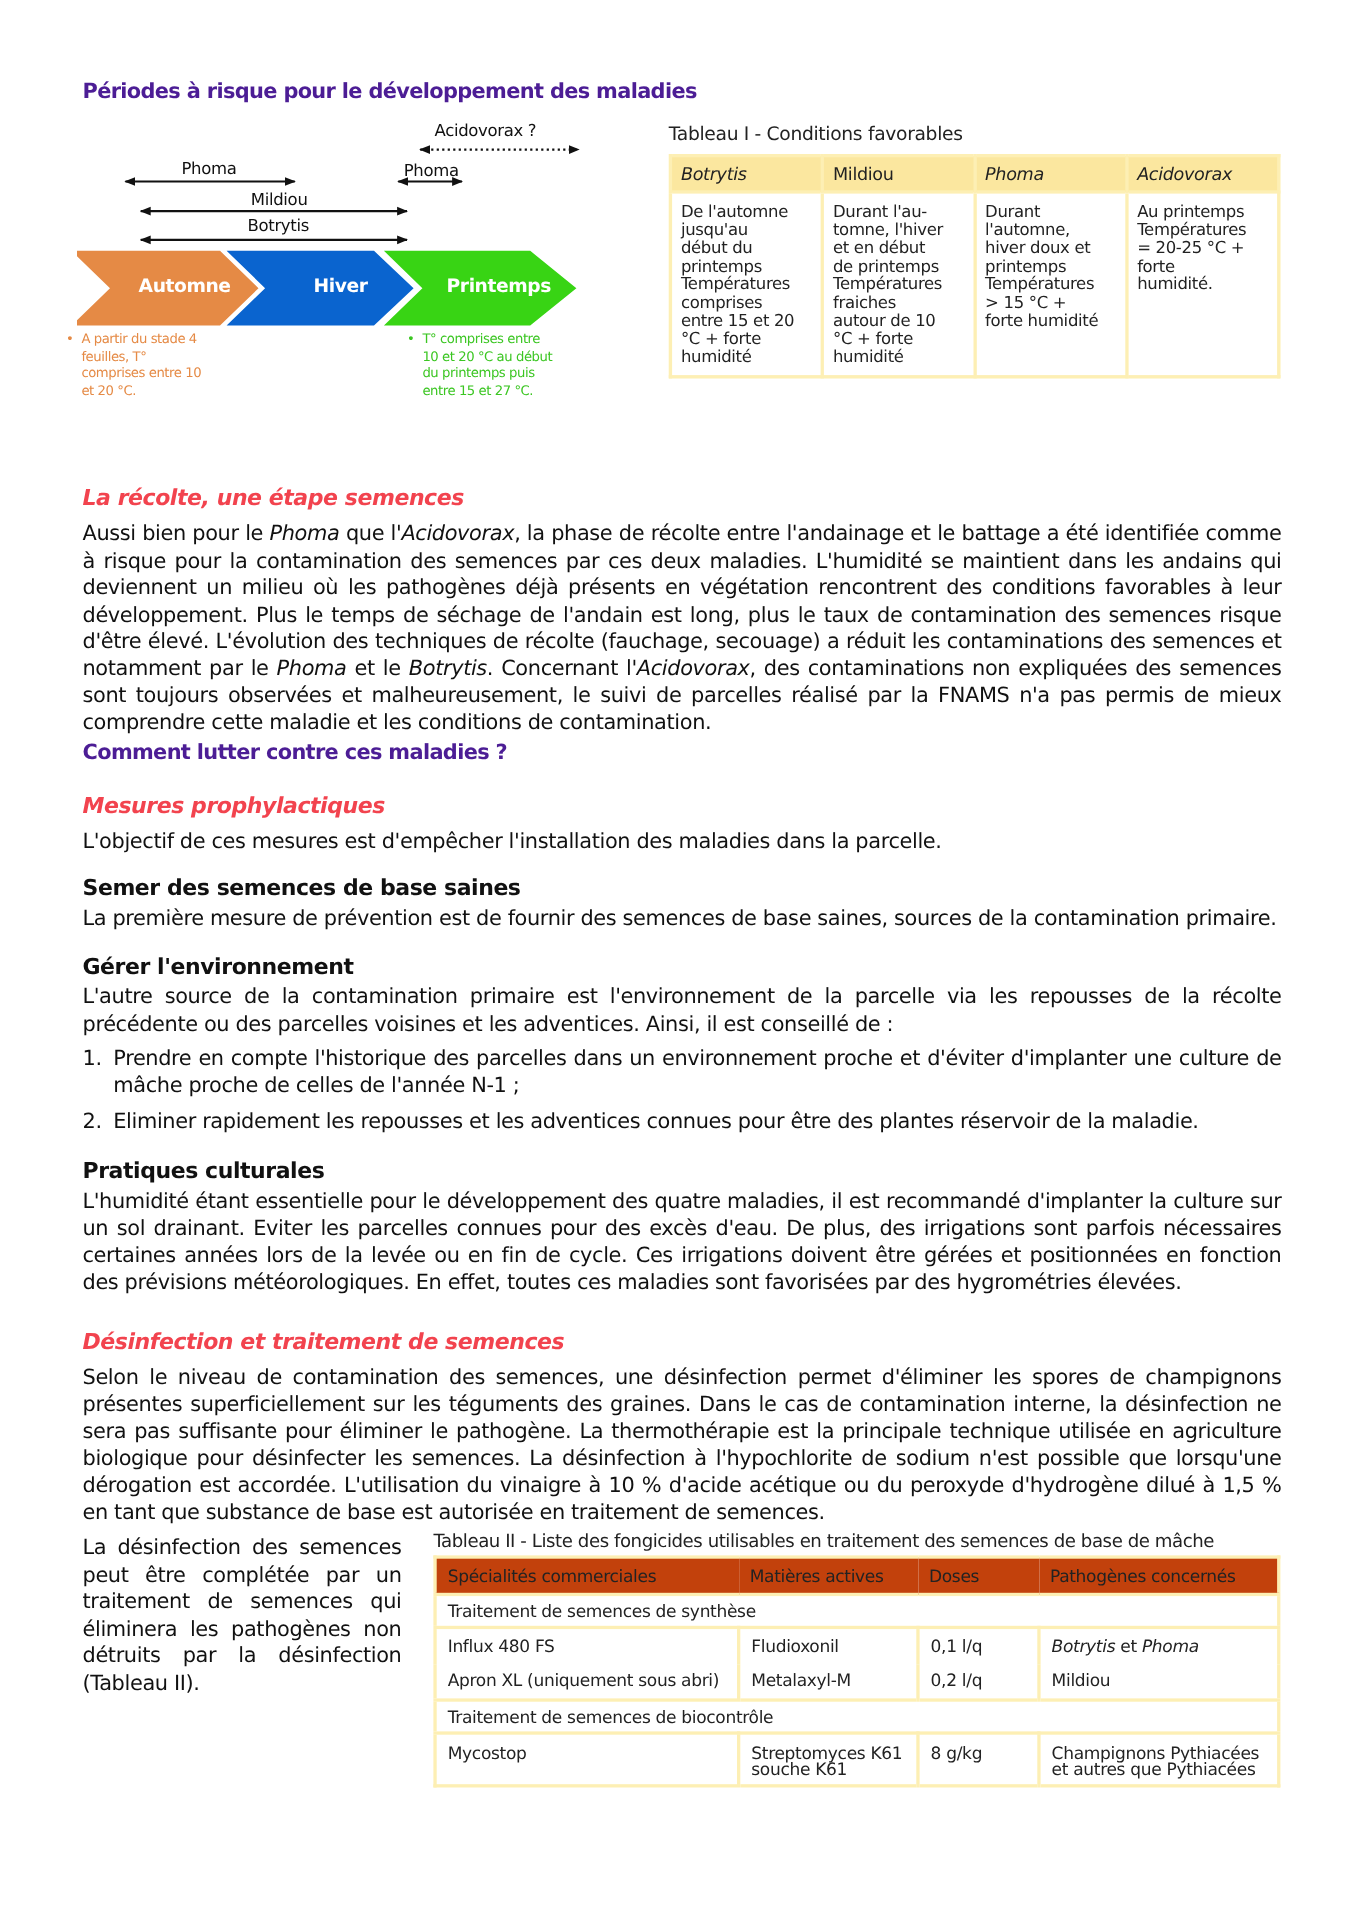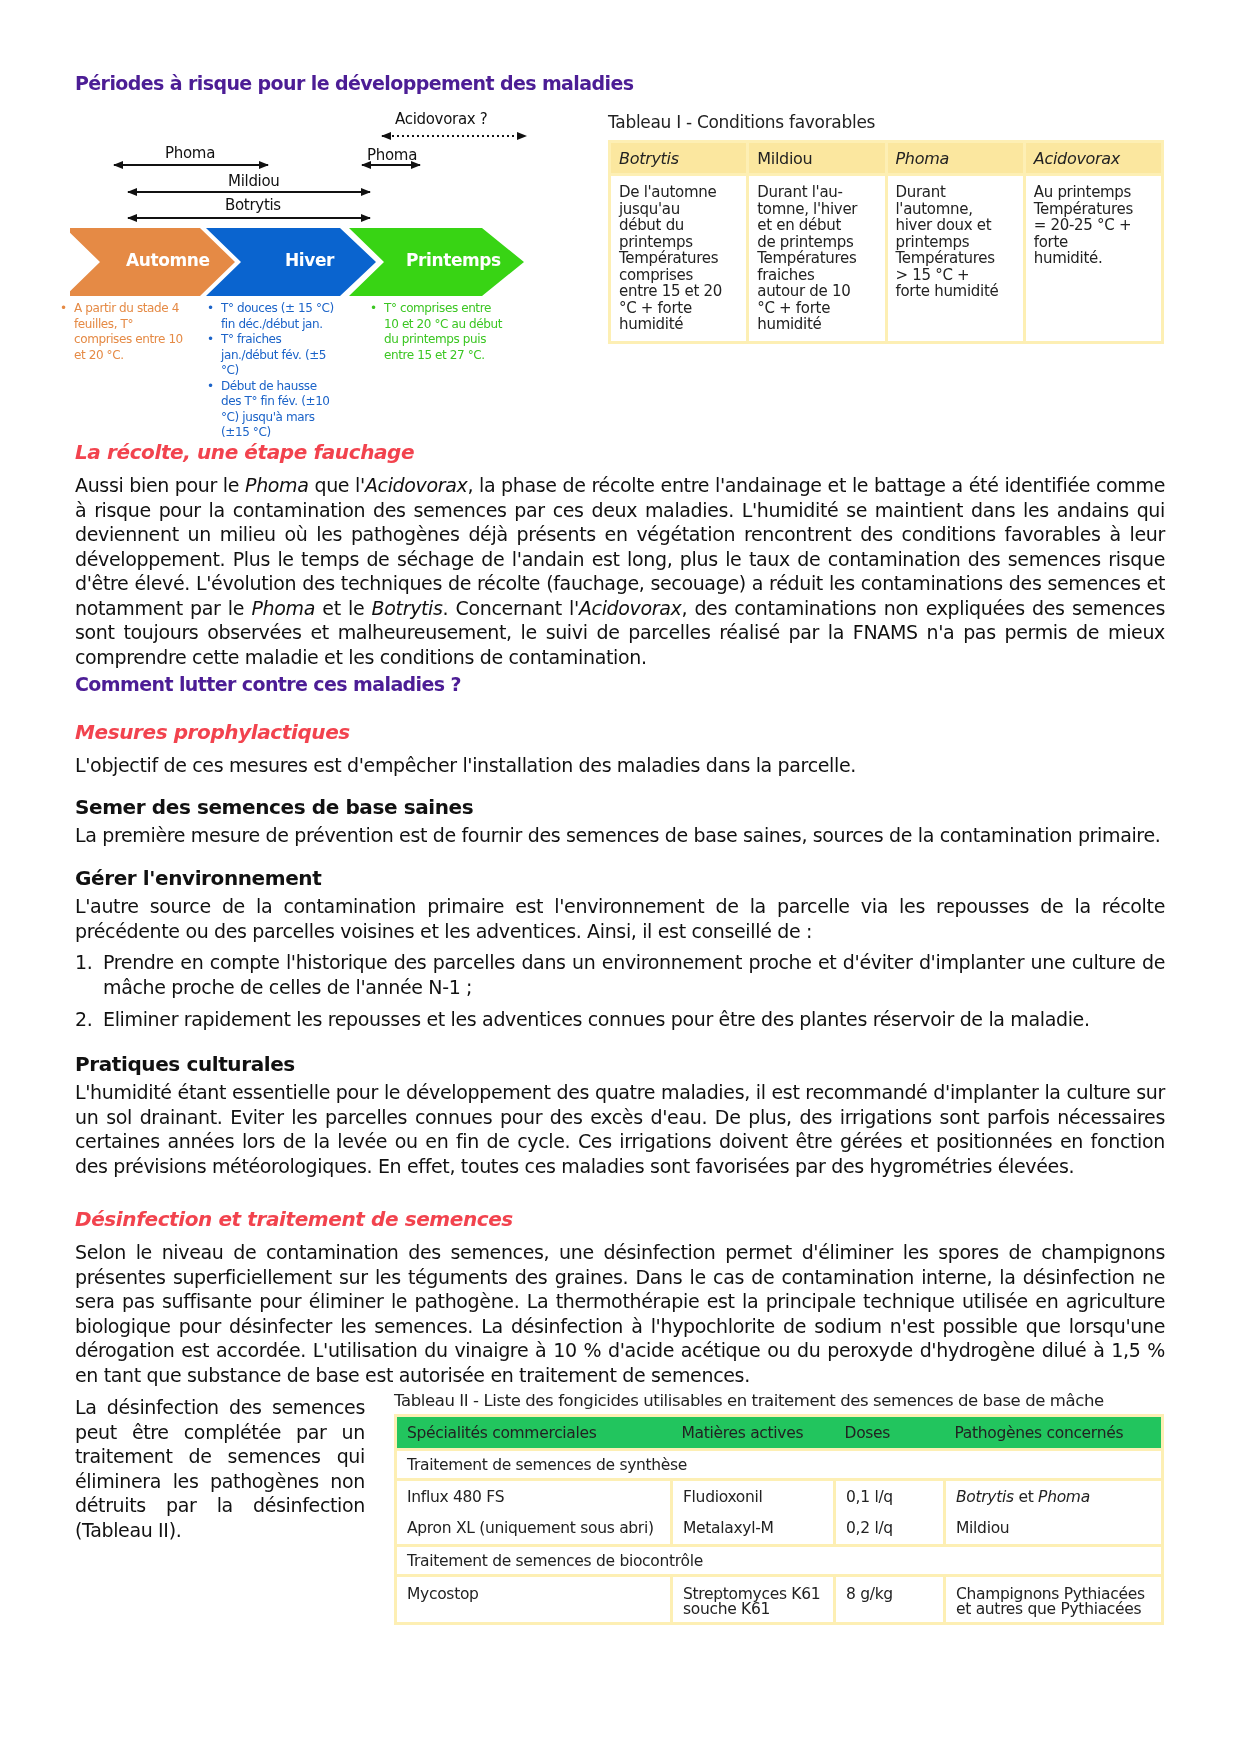--- a/index.html
+++ b/index.html
@@ -30,21 +30,21 @@
   
   #table1-caption { left: 608px; top: 112px; font-size: 17px; color: #222; letter-spacing: -0.3px; font-weight: 400; }
   #table1 { left: 608px; top: 140px; width: 556px; border-collapse: collapse; background: #fff8d8; border: 3px solid #fdefb4; }
   #table1 th { background: #fbe79f; font-weight: normal; font-style: italic; text-align: left; font-size: 16px; padding: 6px 8px 5px 8px; color: #222; letter-spacing: -0.3px; border-left: 3px solid #fdefb4; height: 33px; }
   #table1 th.normal { font-style: normal; }
   #table1 td { background: #fff; vertical-align: top; font-size: 15px; line-height: 16.5px; padding: 8px 24px 8px 8px; color: #222; border: 3px solid #fdefb4; letter-spacing: -0.3px; height: 148px; }
 
   
   #table2-caption { left: 394px; top: 1391px; font-size: 16.5px; color: #222; letter-spacing: -0.4px; }
   #table2 { left: 394px; top: 1414px; width: 770px; border-collapse: collapse; background: #fff; border: 3px solid #fdefb4; }
-  #table2 th { background: #22c55e; font-weight: normal; text-align: left; font-size: 15.5px; padding: 0 10px; height: 34px; color: #222; letter-spacing: -0.3px; }
+  #table2 th { background: #c2410c; font-weight: normal; text-align: left; font-size: 15.5px; padding: 0 10px; height: 34px; color: #222; letter-spacing: -0.3px; }
   #table2 td { font-size: 15.5px; padding: 0 10px; color: #222; border-left: 3px solid #fdefb4; letter-spacing: -0.3px; vertical-align: middle; }
   #table2 tr.group td { border-top: 3px solid #fdefb4; border-bottom: 3px solid #fdefb4; height: 30px; }
   #table2 tr.row td { height: 33px; }
   #table2 tr.row-last td { height: 48px; line-height: 15px; padding-top: 4px; vertical-align: top; padding-top: 10px; }
   #table2 td i { font-style: italic; }
 </style>
 </head>
 <body>
 
 <h2 class="blue-title abs" style="left:75px; top:72px;">Périodes à risque pour le développement des maladies</h2>
@@ -80,27 +80,20 @@
 
   <span class="season-label" style="left:56px; top:138px;">Automne</span>
   <span class="season-label" style="left:215px; top:138px;">Hiver</span>
   <span class="season-label" style="left:336px; top:138px;">Printemps</span>
 
   <div class="season-notes notes-orange" style="left:-10px; top:189px; width:130px;">
     <ul>
         <li>A partir du stade 4 feuilles, T° comprises entre 10 et 20 °C.</li>
       </ul>
   </div>
-  <div class="season-notes notes-blue" style="left:137px; top:189px; width:130px;">
-    <ul>
-      <li>T° douces (± 15 °C) fin déc./début jan.</li>
-      <li>T° fraiches jan./début fév. (±5 °C)</li>
-      <li>Début de hausse des T° fin fév. (±10 °C) jusqu'à mars (±15 °C)</li>
-    </ul>
-  </div>
   <div class="season-notes notes-green" style="left:300px; top:189px; width:135px;">
     <ul>
         <li>T° comprises entre 10 et 20 °C au début du printemps puis entre 15 et 27 °C.</li>
       </ul>
   </div>
 </div>
 
 <div id="table1-caption" class="abs">Tableau I - Conditions favorables</div>
 <table id="table1" class="abs">
   <thead>
@@ -114,21 +107,21 @@
   <tbody>
     <tr>
       <td>De l'automne jusqu'au début du printemps Températures comprises entre 15 et 20 °C + forte humidité</td>
       <td>Durant l'au-tomne, l'hiver et en début de printemps Températures fraiches autour de 10 °C + forte humidité</td>
       <td>Durant l'automne, hiver doux et printemps Températures &gt; 15 °C + forte humidité</td>
       <td>Au printemps Températures = 20-25 °C + forte humidité.</td>
     </tr>
   </tbody>
 </table>
 
-<h3 class="red-title abs" style="left:75px; top:440px;">La récolte, une étape fauchage</h3>
+<h3 class="red-title abs" style="left:75px; top:440px;">La récolte, une étape semences</h3>
 <p class="body-text abs" style="left:75px; top:473px; width:1090px;">
   <span>Aussi bien pour le </span><i>Phoma</i><span> que l'</span><i>Acidovorax</i><span>, la phase de récolte entre l'andainage et le battage a été identifiée comme à risque pour la contamination des semences par ces deux maladies. L'humidité se maintient dans les andains qui deviennent un milieu où les pathogènes déjà présents en végétation rencontrent des conditions favorables à leur développement. Plus le temps de séchage de l'andain est long, plus le taux de contamination des semences risque d'être élevé. L'évolution des techniques de récolte (fauchage, secouage) a réduit les contaminations des semences et notamment par le </span><i>Phoma</i><span> et le </span><i>Botrytis</i><span>. Concernant l'</span><i>Acidovorax</i><span>, des contaminations non expliquées des semences sont toujours observées et malheureusement, le suivi de parcelles réalisé par la FNAMS n'a pas permis de mieux comprendre cette maladie et les conditions de contamination.</span>
 </p>
 
 <h2 class="blue-title abs" style="left:75px; top:673px;">Comment lutter contre ces maladies ?</h2>
 
 <h3 class="red-title abs" style="left:75px; top:720px;">Mesures prophylactiques</h3>
 <p class="body-text abs" style="left:75px; top:753px; width:1090px;">L'objectif de ces mesures est d'empêcher l'installation des maladies dans la parcelle.</p>
 
 <h4 class="sub-title abs" style="left:75px; top:795px;">Semer des semences de base saines</h4>

